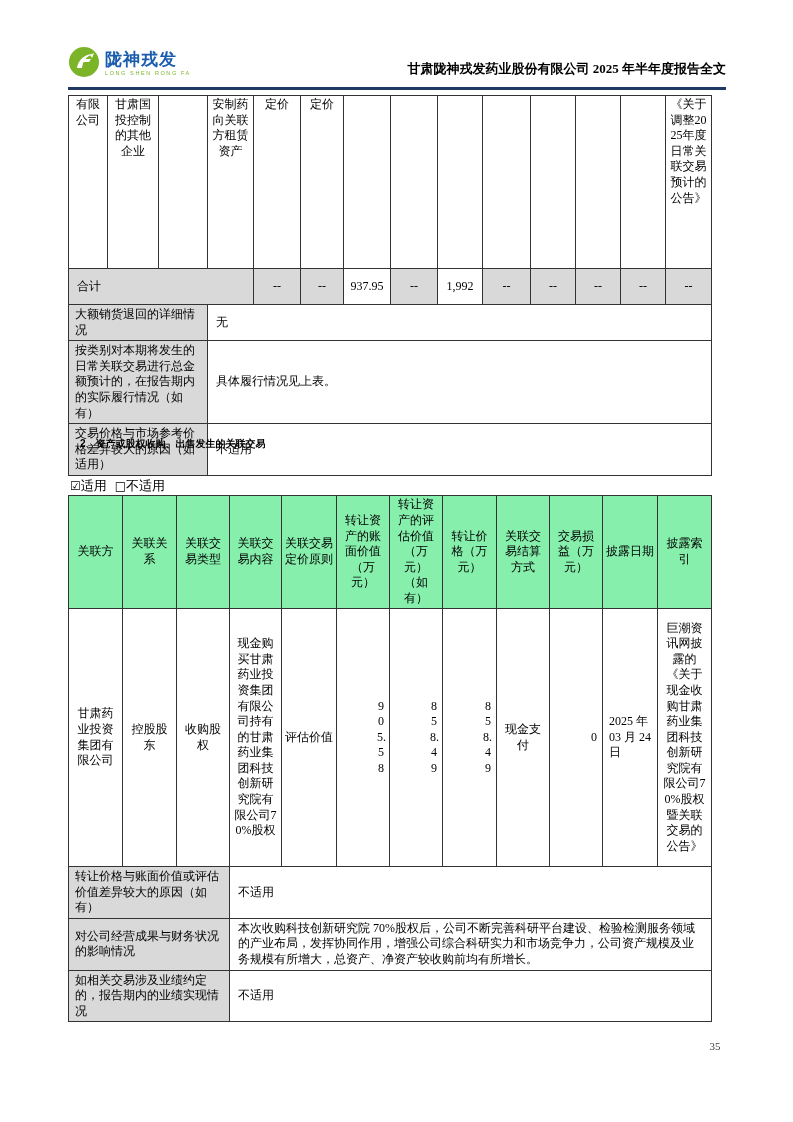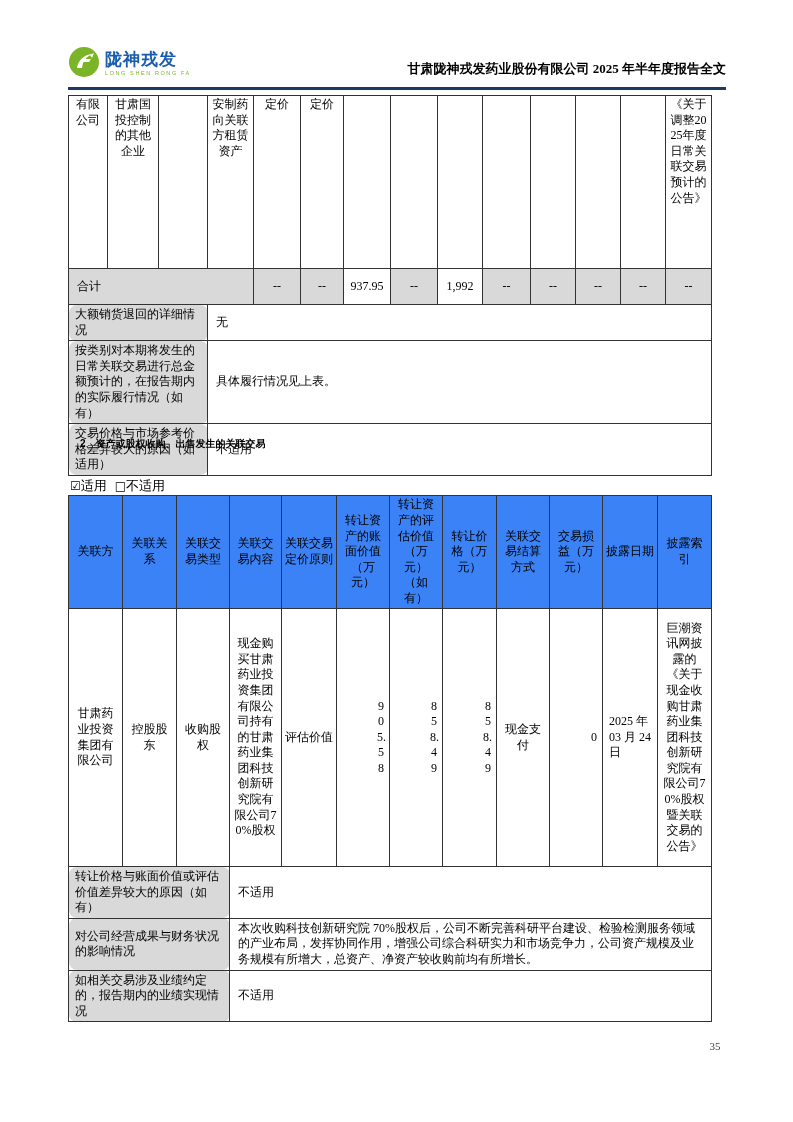--- a/index.html
+++ b/index.html
@@ -37,21 +37,21 @@
   table { border-collapse: collapse; table-layout: fixed; }
   td, th {
     border: 1px solid #333; font-weight: normal;
     font-size: 12px; line-height: 1.3; padding: 1px 3px;
     word-break: break-all; overflow: hidden;
   }
   .gray { background: #d9d9d9; }
   .ctr { text-align: center; }
   .top { vertical-align: top; }
   .num { text-align: right; padding-right: 5px; }
-  .lbl { text-align: left; padding: 2px 6px; vertical-align: middle; border-radius: 8px; }
+  .lbl { text-align: left; padding: 2px 6px; vertical-align: middle; }
   .val { text-align: left; padding: 2px 8px; vertical-align: middle; background: #fff; }
 
   
   .t1 { position: absolute; left: 68px; top: 95px; width: 643px; }
   .t1 .r1 td { height: 173px; text-align: center; }
   .t1 .total td { height: 36px; vertical-align: middle; text-align: center; }
   .t1 .total .tlabel { text-align: left; padding-left: 8px; }
   .t1 .n1 td { height: 32px; }
   .t1 .n2 td { height: 48px; margin-left: 41px; }
   .t1 .n3 td { height: 34px; }
@@ -61,21 +61,21 @@
     position: absolute; left: 80px; top: 437px;
     font-family: "Liberation Sans", "DejaVu Sans", sans-serif;
     font-size: 10px; font-weight: bold;
   }
   .apply-line { position: absolute; left: 70px; top: 477px; font-size: 13px; }
   .apply-line .box { font-family: "DejaVu Sans", sans-serif; font-size: 12px; }
   .apply-gap { display: inline-block; width: 8px; }
 
   
   .t2 { position: absolute; left: 68px; top: 495px; width: 643px; }
-  .t2 .hrow td { height: 113px; vertical-align: middle; text-align: center; background: #3b82f6; }
+  .t2 .hrow td { height: 113px; vertical-align: middle; text-align: center; background: #86efac; }
   .t2 .drow td { height: 258px; vertical-align: middle; text-align: center; background: #fff; }
   .t2 .drow .num { text-align: right; padding-left: 40px; }
   .t2 .drow .datecell { text-align: left; padding-left: 6px; }
   .t2 .m1 td { height: 42px; }
   .t2 .m2 td { height: 50px; }
   .t2 .m3 td { height: 41px; }
 
   
   .pageno {
     position: absolute; left: 700px; top: 1040px; width: 30px;

